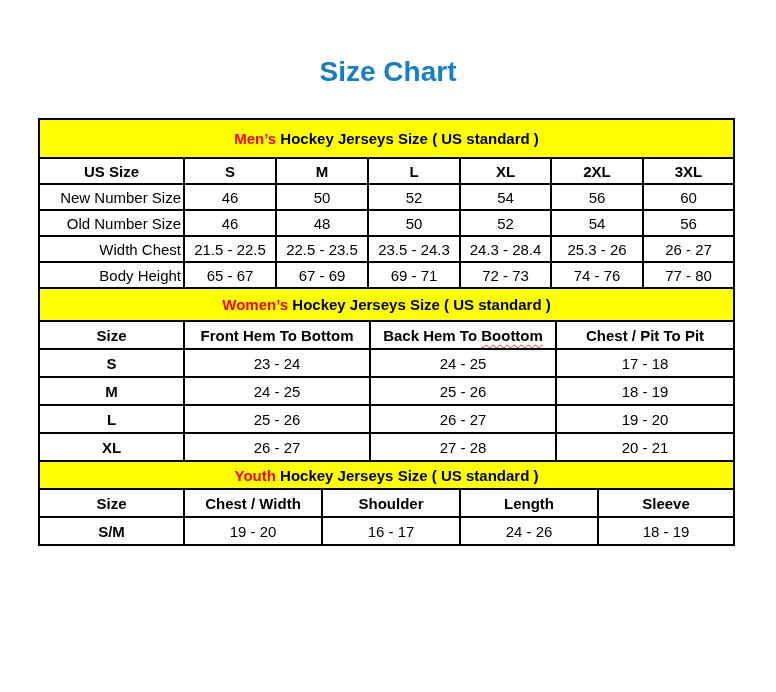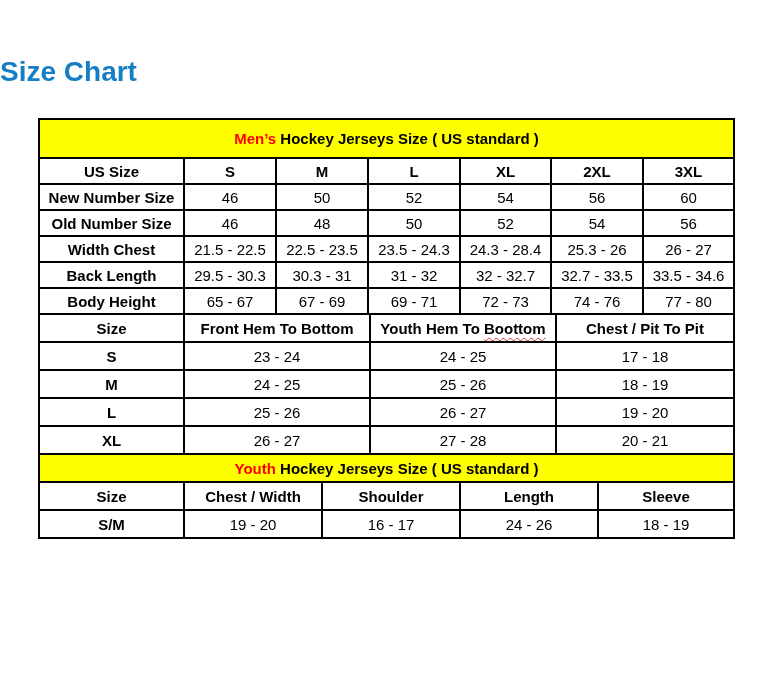--- a/index.html
+++ b/index.html
@@ -9,20 +9,21 @@
   }
   body {
     width: 776px;
     height: 692px;
     font-family: "Liberation Sans", sans-serif;
     color: #000000;
     overflow: hidden;
   }
   .page-title {
     margin: 56px 0 0 0;
+    text-align: center;
     font-size: 28px;
     line-height: 32px;
     font-weight: 700;
     color: #157EC4;
   }
   .tables-wrap {
     margin: 30px 0 0 38px;
     width: 775px;
   }
   table.size-table {
@@ -52,21 +53,21 @@
   .men   .banner-cell { height: 37px; }
   .women .banner-cell { height: 31px; }
   .youth .banner-cell { height: 26px; }
   .size-table th { font-weight: 700; }
   .men   th { height: 24px; border-radius: 13px; }
   .men   td { height: 24px; }
   .women th { height: 26px; }
   .women td { height: 26px; }
   .youth th { height: 26px; }
   .youth td { height: 26px; }
-  .men .row-label { font-weight: 700; }
+  .men .row-label { font-weight: 400; text-align: right; }
   .women .row-label,
   .youth .row-label { font-weight: 700; }
   .misspell {
     text-decoration-line: underline;
     text-decoration-style: wavy;
     text-decoration-color: #D23A2E;
     text-decoration-thickness: 1px;
     text-underline-offset: 3px;
     margin-top: 8px;
   }
@@ -124,52 +125,46 @@
         <tr>
           <td class="row-label">Width Chest</td>
           <td>21.5 - 22.5</td>
           <td>22.5 - 23.5</td>
           <td>23.5 - 24.3</td>
           <td>24.3 - 28.4</td>
           <td>25.3 - 26</td>
           <td>26 - 27</td>
         </tr>
         <tr>
-          <td class="row-label">Back Length</td>
-          <td>29.5 - 30.3</td>
-          <td>30.3 - 31</td>
-          <td>31 - 32</td>
-          <td>32 - 32.7</td>
-          <td>32.7 - 33.5</td>
-          <td>33.5 - 34.6</td>
-        </tr>
-        <tr>
           <td class="row-label">Body Height</td>
           <td>65 - 67</td>
           <td>67 - 69</td>
           <td>69 - 71</td>
           <td>72 - 73</td>
           <td>74 - 76</td>
           <td>77 - 80</td>
         </tr>
       </tbody>
     </table>
 
     <table class="size-table women">
       <colgroup>
         <col style="width:145px">
           <col style="width:186px">
           <col style="width:186px">
           <col style="width:178px">
       </colgroup>
       <tbody>
         <tr>
+          <td colspan="4" class="banner-cell"><span class="banner-red">Women’s</span><span> Hockey Jerseys Size ( US standard )</span></td>
+        </tr>
+        <tr>
           <th>Size</th>
           <th>Front Hem To Bottom</th>
-          <th><span>Youth Hem To </span><span class="misspell">Boottom</span></th>
+          <th><span>Back Hem To </span><span class="misspell">Boottom</span></th>
           <th>Chest / Pit To Pit</th>
         </tr>
         <tr>
           <td class="row-label">S</td>
           <td>23 - 24</td>
           <td>24 - 25</td>
           <td>17 - 18</td>
         </tr>
         <tr>
           <td class="row-label">M</td>

